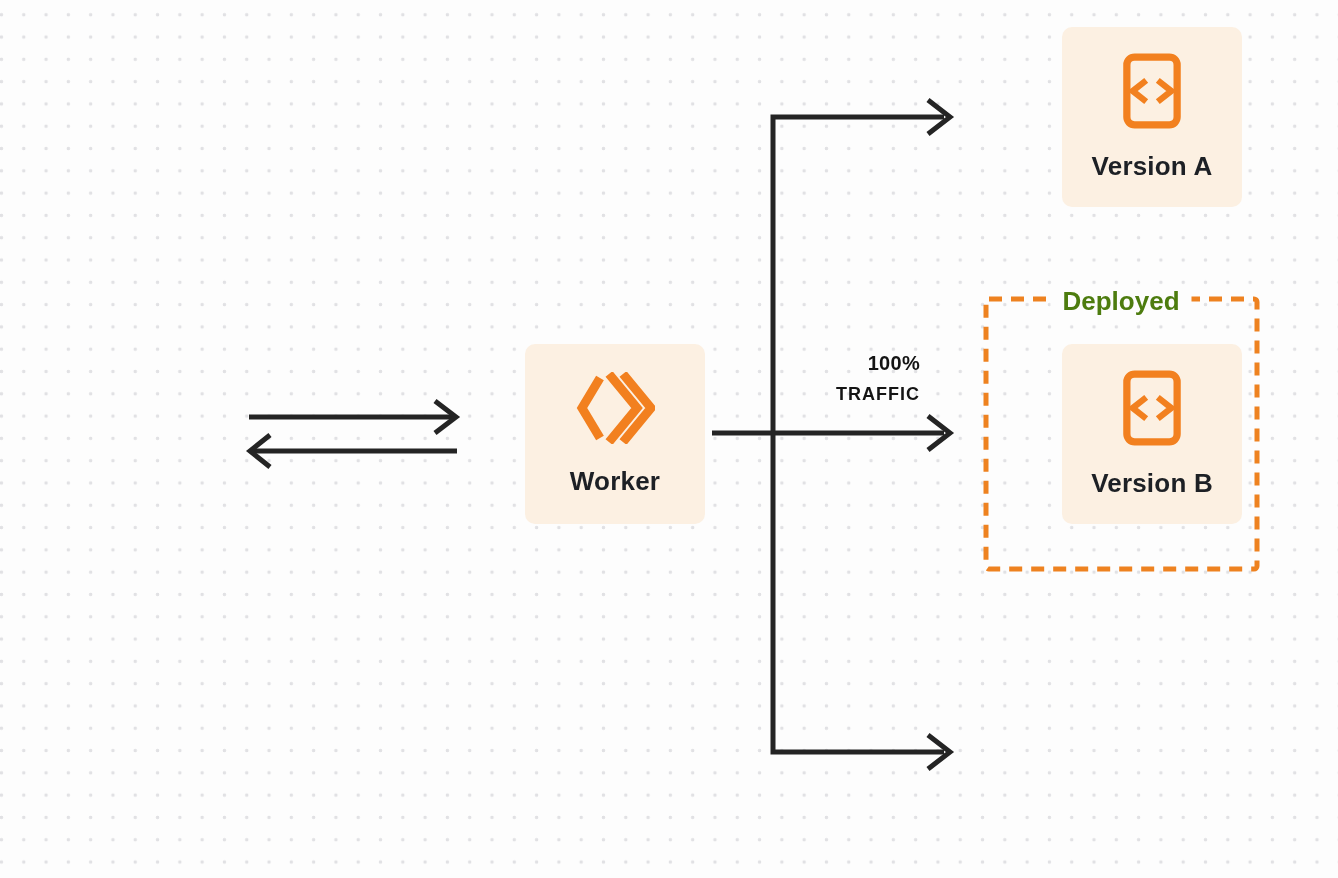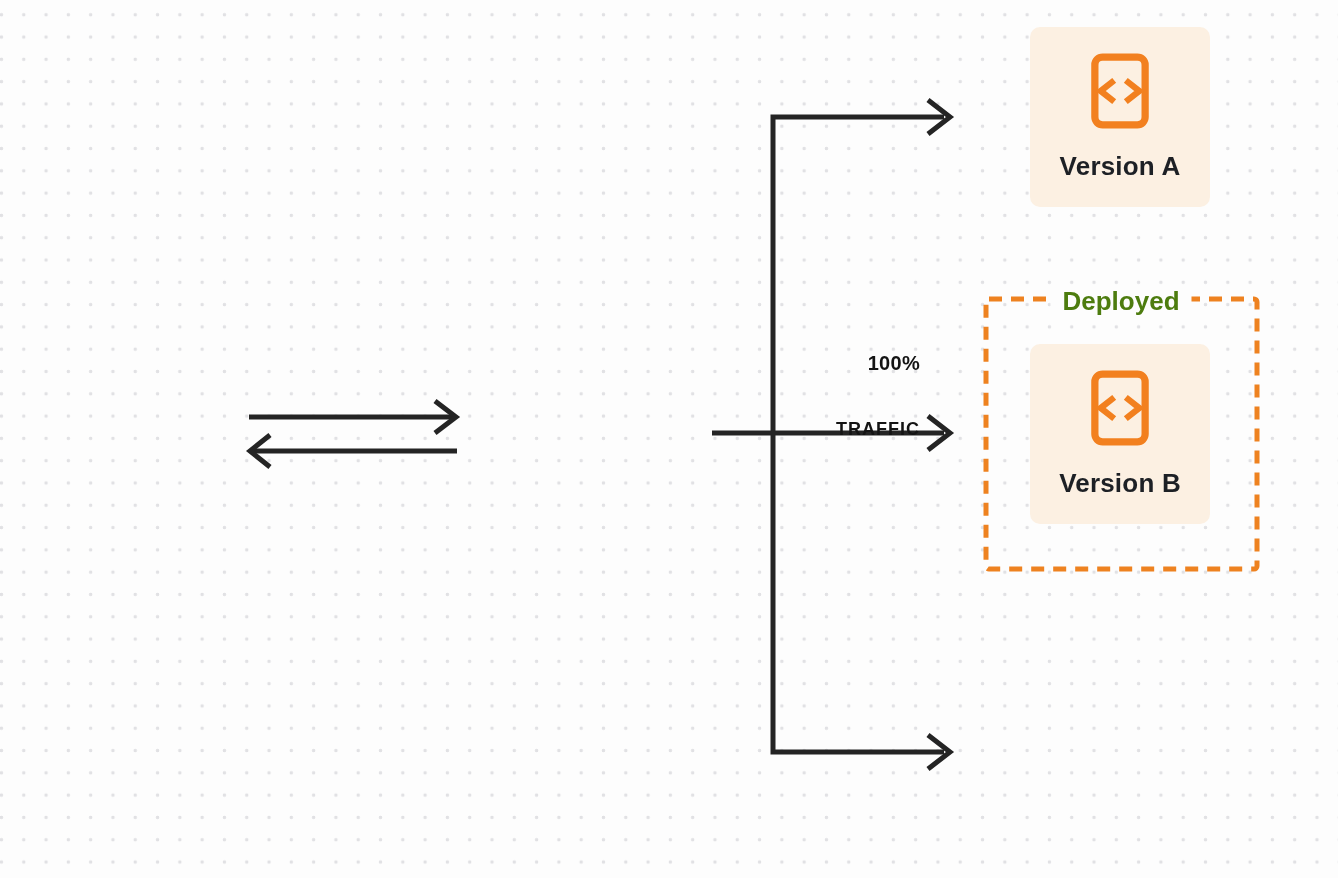--- a/index.html
+++ b/index.html
@@ -19,38 +19,38 @@
     position:absolute;
     width:180px;height:180px;
     border-radius:10px;
     display:flex;flex-direction:column;
     align-items:center;justify-content:center;
   }
   .node .label{
     font-weight:700;font-size:26px;color:#1d2025;letter-spacing:.2px;
   }
   .node-client{background:#f5f5f7;left:30px;top:344px;}
-  .cream{background:#fcf0e2;}
+  .cream{background:#fcf0e2;margin-left:32px;}
   .node-worker{left:493px;top:344px;}
   .node-vA{left:1030px;top:27px;}
   .node-vB{left:1030px;top:344px;}
   .node-vC{left:1030px;top:661px;}
 
   .node .icon-wrap{margin-bottom:22px;display:block;line-height:0;}
 
   svg.flow{position:absolute;left:0;top:0;width:1338px;height:878px;pointer-events:none;}
   svg.flow path, svg.flow polyline{fill:none;stroke:#242424;stroke-width:5;stroke-linejoin:miter;stroke-linecap:butt;}
   svg.flow .dashed-rect{stroke:#ee8220;stroke-width:5;stroke-dasharray:13 9;fill:none;}
 
   .traffic-label{
     position:absolute;left:795px;top:348px;width:125px;
     text-align:right;color:#141414;font-weight:700;
   }
   .traffic-label .l1{font-size:20px;line-height:30px;letter-spacing:.3px;}
-  .traffic-label .l2{font-size:18px;line-height:32px;letter-spacing:1px;margin-top:35px;}
+  .traffic-label .l2{font-size:18px;line-height:32px;letter-spacing:1px;}
 
   .deployed-label{
     position:absolute;left:1121px;top:286px;transform:translateX(-50%);
     background:#fdfdfd;padding:0 12px;
     color:#4d7c0f;font-weight:700;font-size:26px;line-height:30px;
     white-space:nowrap;
   }
 
   .code-icon svg, .worker-icon svg{display:block;}
   .orange-stroke{stroke:#f2801f;fill:none;}
@@ -80,20 +80,30 @@
 
       <path d="M 928 100 L 950 117 L 928 134"></path>
       <path d="M 928 416 L 950 433 L 928 450"></path>
       <path d="M 928 735 L 950 752 L 928 769"></path>
     </g>
 
     <rect class="dashed-rect" x="986" y="299" width="271" height="270" rx="3"></rect>
   </svg>
 
 
+  <div class="node cream node-worker">
+    <span class="icon-wrap worker-icon">
+      <svg width="80" height="72" viewBox="0 0 80 72">
+        <polyline class="orange-stroke" points="25,6 7,36 25,66" stroke-width="9"></polyline>
+        <polyline class="orange-stroke" points="34,2 62,36 34,70" stroke-width="9"></polyline>
+        <polyline class="orange-stroke" points="48,2 76,36 48,70" stroke-width="9"></polyline>
+      </svg>
+    </span>
+    <div class="label">Worker</div>
+  </div>
 
   <div class="traffic-label">
     <div class="l1">100%</div>
     <div class="l2">TRAFFIC</div>
   </div>
 
   <div class="node cream node-vA">
     <span class="icon-wrap code-icon">
       <svg width="58" height="76" viewBox="0 0 60 78">
         <rect class="orange-stroke" x="4" y="4" width="52" height="70" rx="8" stroke-width="7.5"></rect>

